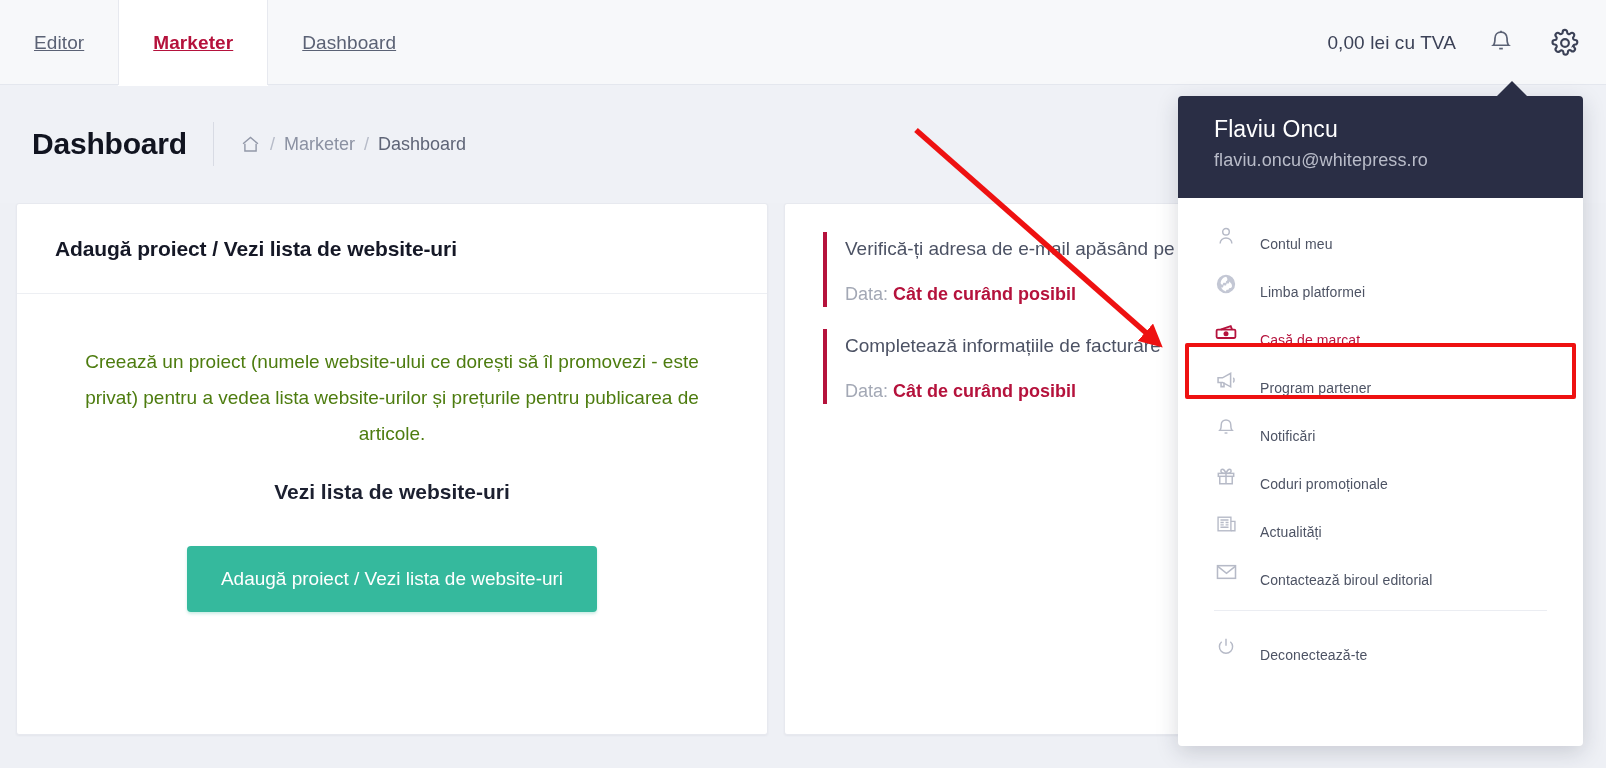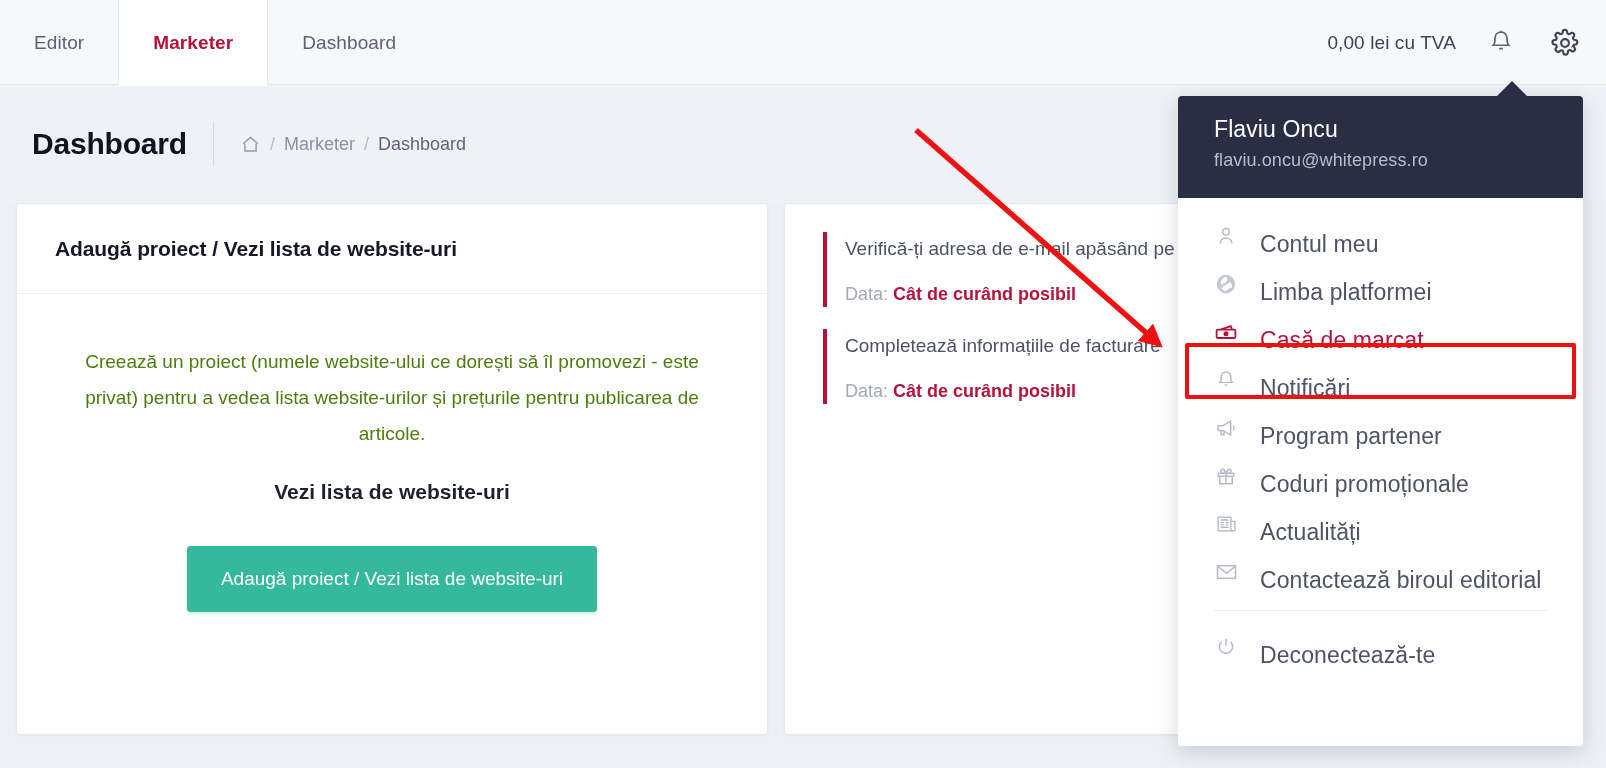--- a/index.html
+++ b/index.html
@@ -27,20 +27,21 @@
   }
   .nav-tabs { display: flex; align-items: stretch; height: 85px; }
   .nav-tab {
     display: flex; align-items: center; justify-content: center;
     padding: 0 34px;
     font-size: 19px;
     color: #5b6275;
     letter-spacing: .1px;
     cursor: pointer;
     height: 85px;
+    text-decoration: underline;
   }
   .nav-tab.active {
     background: #ffffff;
     color: #b5123c;
     font-weight: bold;
     border-left: 1px solid #e7e9ef;
     border-right: 1px solid #e7e9ef;
     box-shadow: 0 1px 0 #ffffff;
   }
   .topbar-right {
@@ -193,21 +194,21 @@
     padding: 0 36px;
     cursor: pointer;
     gap: 22px;
   }
   .dd-item .dd-ico {
     width: 24px; height: 24px;
     display: flex; align-items: center; justify-content: center;
     flex: 0 0 24px;
   }
   .dd-item .dd-label {
-    font-size: 23px; color: #4d5364; letter-spacing: .1px;
+    font-size: 14px; color: #4d5364; letter-spacing: .1px;
     white-space: nowrap;
     margin-top: 16px;
   }
   .dd-item.highlighted .dd-label { color: #b5123c; }
   .dd-divider {
     height: 1px; background: #ebedf2;
     margin: 14px 36px 12px 36px;
   }
 
   
@@ -357,37 +358,37 @@
             <rect x="2.6" y="9.6" width="18.8" height="8.4" rx="1.2"></rect>
             <circle cx="12" cy="13.8" r="2.5" fill="#b5123c" stroke="none"></circle>
             <path d="M7.2 9.3l9.5-3.2 1.2 3" stroke-linecap="round"></path>
           </svg>
         </span>
         <span class="dd-label">Casă de marcat</span>
       </div>
 
       <div class="dd-item">
         <span class="dd-ico">
-          <svg width="22" height="23" viewBox="0 0 24 26" fill="none" stroke="#b6bac7" stroke-width="1.6">
-            <path d="M12 3.4c-3.2 0-5.4 2.3-5.4 5.4 0 4.9-1.5 6.3-1.5 6.3h13.8s-1.5-1.4-1.5-6.3c0-3.1-2.2-5.4-5.4-5.4z"></path>
-            <path d="M10.4 18.1h3.2"></path>
-          </svg>
-        </span>
-        <span class="dd-label">Notificări</span>
-      </div>
-
-      <div class="dd-item">
-        <span class="dd-ico">
           <svg width="23" height="23" viewBox="0 0 24 24" fill="none" stroke="#b6bac7" stroke-width="1.6">
             <path d="M3.2 9.2h4.6l8.5-4.6v14l-8.5-4.6H3.2z"></path>
             <path d="M6.3 14v4.4h3.1V14"></path>
             <path d="M19 9.2c1.2.6 1.2 4 0 4.8"></path>
           </svg>
         </span>
         <span class="dd-label">Program partener</span>
+      </div>
+
+      <div class="dd-item">
+        <span class="dd-ico">
+          <svg width="22" height="23" viewBox="0 0 24 26" fill="none" stroke="#b6bac7" stroke-width="1.6">
+            <path d="M12 3.4c-3.2 0-5.4 2.3-5.4 5.4 0 4.9-1.5 6.3-1.5 6.3h13.8s-1.5-1.4-1.5-6.3c0-3.1-2.2-5.4-5.4-5.4z"></path>
+            <path d="M10.4 18.1h3.2"></path>
+          </svg>
+        </span>
+        <span class="dd-label">Notificări</span>
       </div>
 
       <div class="dd-item">
         <span class="dd-ico">
           <svg width="22" height="23" viewBox="0 0 24 24" fill="none" stroke="#b6bac7" stroke-width="1.6">
             <rect x="3.6" y="8.6" width="16.8" height="3.2"></rect>
             <path d="M5.2 11.8v8.2h13.6v-8.2"></path>
             <path d="M12 8.6v11.4"></path>
             <path d="M12 8.6c-1-2.4-2.3-4.4-3.8-4.4-1.1 0-1.8.8-1.8 1.7 0 1.7 2.4 2.7 5.6 2.7z"></path>
             <path d="M12 8.6c1-2.4 2.3-4.4 3.8-4.4 1.1 0 1.8.8 1.8 1.7 0 1.7-2.4 2.7-5.6 2.7z"></path>

